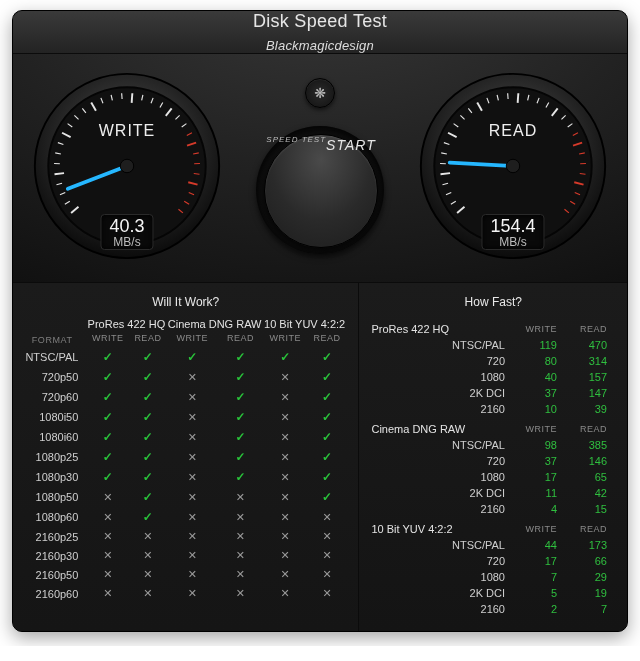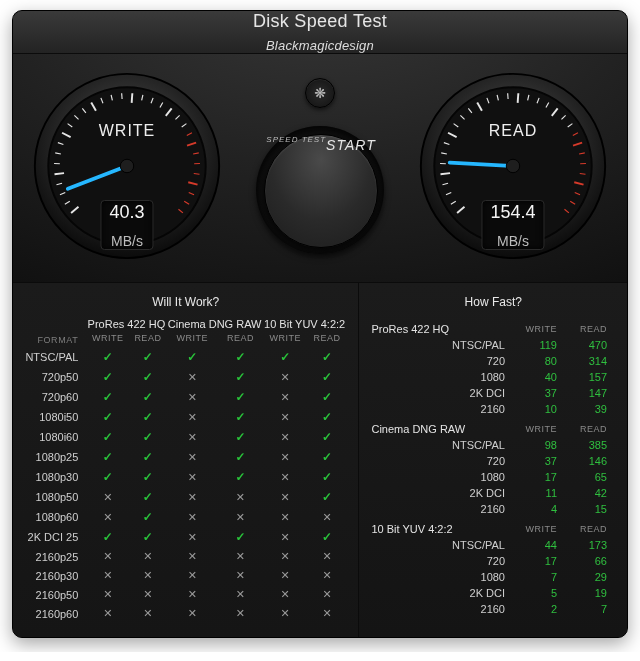--- a/index.html
+++ b/index.html
@@ -7,38 +7,38 @@
   .window{background:#1c1c1c;border:1px solid #000;border-radius:10px;box-shadow:0 6px 18px rgba(0,0,0,.35);overflow:hidden;}
   .titlebar{height:42px;display:flex;align-items:center;justify-content:space-between;padding:0 18px;border-bottom:1px solid #0b0b0b;background:linear-gradient(#3a3a3a,#232323);flex-direction:column;}
   .title{color:#e6e6e6;font-size:18px;font-weight:300;letter-spacing:.3px;}
   .brand{color:#dcdcdc;font-size:13px;font-weight:400;letter-spacing:.2px;font-style:italic;}
   .dash{background:radial-gradient(100% 160% at 50% -40%,#3a3a3a 0%,#222 55%,#111 100%);padding:16px 18px 20px;display:flex;align-items:center;justify-content:space-between;gap:10px;border-bottom:1px solid #0b0b0b;}
   .gauge{position:relative;width:192px;height:192px;}
   .gauge svg{width:100%;height:100%;display:block;}
   .gauge-label{position:absolute;left:0;right:0;top:52px;text-align:center;color:#eee;font-size:16px;font-weight:400;letter-spacing:1px;}
   .lcd{position:absolute;left:50%;transform:translateX(-50%);bottom:12px;background:#0a0a0a;border:1px solid #2a2a2a;border-radius:4px;padding:2px 8px 1px;text-align:center;box-shadow:inset 0 0 6px #000;}
   .lcd .val{color:#f5f5f5;font-size:18px;font-weight:400;line-height:1;}
-  .lcd .unit{color:#bdbdbd;font-size:14px;line-height:1;margin-top:13px;}
+  .lcd .unit{color:#bdbdbd;font-size:12px;line-height:1;margin-top:1px;}
   .center{display:flex;flex-direction:column;align-items:center;gap:18px;}
   .gear{width:28px;height:28px;border-radius:50%;background:radial-gradient(#2a2a2a,#111);border:1px solid #000;display:flex;align-items:center;justify-content:center;color:#bbb;font-size:14px;box-shadow:0 2px 4px rgba(0,0,0,.6),inset 0 1px 1px rgba(255,255,255,.07);}
   .startwrap{width:112px;height:112px;border-radius:50%;background:radial-gradient(#262626,#0b0b0b 72%);padding:8px;box-shadow:inset 0 2px 6px rgba(0,0,0,.8),0 3px 6px rgba(0,0,0,.6);}
   .startbtn{width:100%;height:100%;border-radius:50%;border:1px solid #000;background:radial-gradient(100% 120% at 50% 22%,#4a4a4a 0%,#2a2a2a 45%,#151515 100%);display:flex;flex-direction:row;align-items:flex-start;justify-content:center;color:#e6e6e6;text-align:center;cursor:pointer;box-shadow:inset 0 1px 2px rgba(255,255,255,.12),0 3px 6px rgba(0,0,0,.7);font-style:italic;}
   .startbtn .l1{font-size:8px;letter-spacing:1px;color:#bdbdbd;}
   .startbtn .l2{font-size:14px;letter-spacing:1px;font-weight:500;margin-top:2px;}
   .tables{display:flex;background:#141414;}
   .panel{padding:10px 12px 14px;}
   .panel.left{flex:1.32;border-right:1px solid #0b0b0b;background:linear-gradient(#1b1b1b,#151515);}
   .panel.right{flex:1;background:linear-gradient(#1b1b1b,#141414);}
   .panel h3{margin:2px 0 8px;text-align:center;color:#e8e8e8;font-weight:400;font-size:12px;}
   table{width:100%;border-collapse:collapse;font-size:11px;color:#cfcfcf;}
   .left th.grp{color:#e3e3e3;font-weight:400;font-size:11px;padding-bottom:2px;}
   .left th.sub, .right th.sub{color:#8a8a8a;font-size:9px;font-weight:400;letter-spacing:.5px;padding-bottom:4px;}
   .left td, .left th{text-align:center;}
   .left td:first-child{text-align:right;color:#cfcfcf;padding-right:8px;}
-  .left th.fmt{color:#7e7e7e;font-size:9px;font-weight:400;letter-spacing:.6px;text-align:right;padding-right:8px;}
+  .left th.fmt{color:#7e7e7e;font-size:9px;font-weight:400;letter-spacing:.6px;text-align:center;padding-right:8px;}
   .left tbody td{padding:3px 0;font-size:11px;}
   .chk{color:#29c23a;font-size:12px;font-weight:700;}
   .x{color:#9a9a9a;font-size:11px;}
   .right td{padding:2px 0;}
   .right td.lab{color:#cfcfcf;text-align:right;padding-right:10px;white-space:nowrap;}
   .right td.val{color:#2fbf3f;text-align:right;width:42px;padding-right:8px;}
   .right tr.grp td{color:#e3e3e3;font-size:11px;padding-top:6px;padding-bottom:2px;}
   .right tr.grp td.sub{color:#8a8a8a;font-size:9px;letter-spacing:.5px;text-align:right;padding-right:8px;}
 </style>
 </head>
@@ -268,29 +268,20 @@
               <tr>
                 <td>1080p60</td>
                 <td><span class="x">✕</span></td>
                 <td><span class="chk">✓</span></td>
                 <td><span class="x">✕</span></td>
                 <td><span class="x">✕</span></td>
                 <td><span class="x">✕</span></td>
                 <td><span class="x">✕</span></td>
               </tr>
               <tr>
-                <td>2K DCI 25</td>
-                <td><span class="chk">✓</span></td>
-                <td><span class="chk">✓</span></td>
-                <td><span class="x">✕</span></td>
-                <td><span class="chk">✓</span></td>
-                <td><span class="x">✕</span></td>
-                <td><span class="chk">✓</span></td>
-              </tr>
-              <tr>
                 <td>2160p25</td>
                 <td><span class="x">✕</span></td>
                 <td><span class="x">✕</span></td>
                 <td><span class="x">✕</span></td>
                 <td><span class="x">✕</span></td>
                 <td><span class="x">✕</span></td>
                 <td><span class="x">✕</span></td>
               </tr>
               <tr>
                 <td>2160p30</td>

